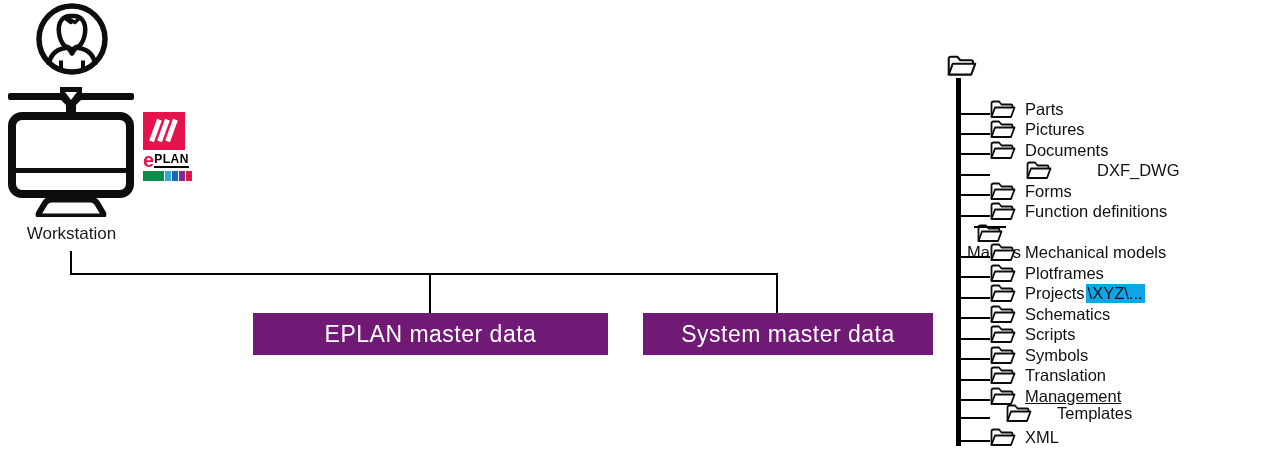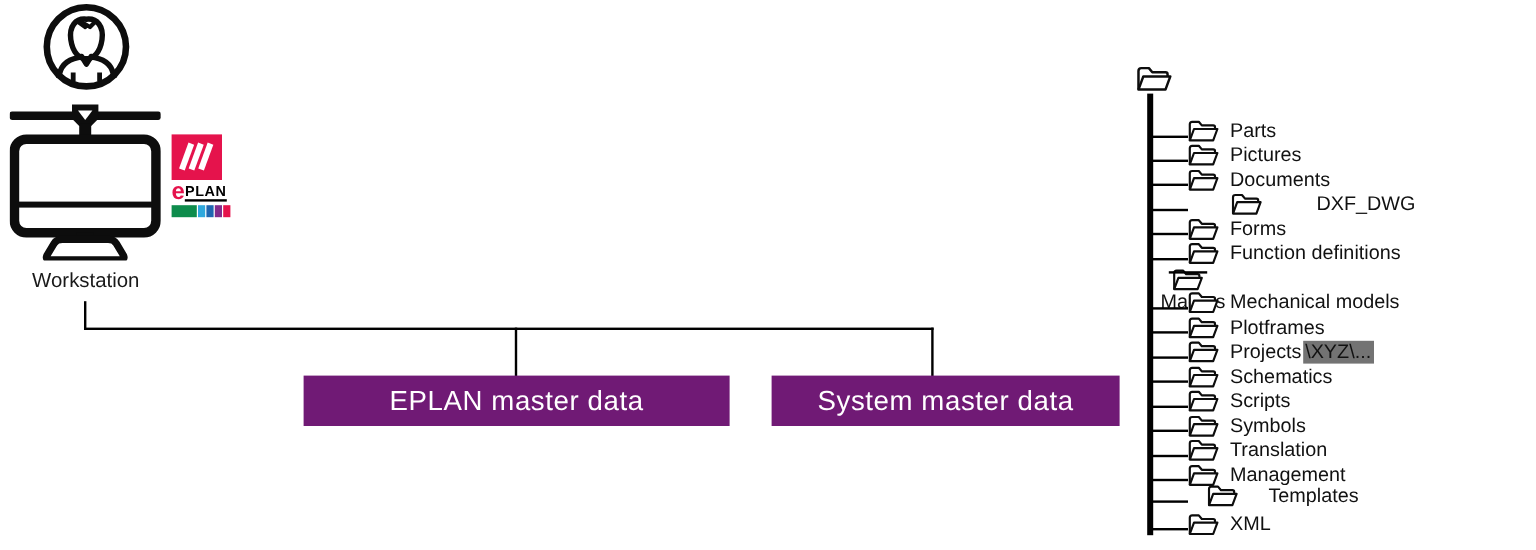--- a/index.html
+++ b/index.html
@@ -32,21 +32,21 @@
   .logo-plan{color:#000;font-weight:bold;font-size:12px;line-height:13px;
     border-bottom:2.5px solid #000;letter-spacing:.5px;padding-bottom:0;}
   .logo-bar{display:flex;gap:1px;margin-top:3px;height:10px;}
   .logo-bar span{display:block;height:10px;}
 
   
   .trunk{position:absolute;left:956px;top:78px;width:5px;height:368px;background:#000;}
   .tree-row{position:absolute;left:958px;height:21px;display:flex;align-items:center;}
   .branch{width:32px;height:2px;background:#000;flex-shrink:0;position:relative;top:4px;}
   .tree-label-wrap{margin-left:9px;font-size:16.5px;color:#111;white-space:nowrap;display:flex;align-items:center;}
-  .tree-hl{background:#737373;color:#111;padding:0 2px;margin-left:1px;}
+  .tree-hl{background:#0ea5e9;color:#111;padding:0 2px;margin-left:1px;}
   .tree-hl:empty{display:none;}
   .folder-svg{flex-shrink:0;display:block;}
 </style>
 </head>
 <body>
 
 <div id="stage">
 
   <svg class="abs" style="left:35px;top:2px;" width="74" height="74" viewBox="0 0 74 74">
     <circle cx="37" cy="37" r="33" fill="none" stroke="#0d0d0d" stroke-width="5.5"></circle>
@@ -269,21 +269,21 @@
     <svg class="folder-svg" width="26" height="19" viewBox="0 0 26 19">
       <path d="M1.5,17 V3.5 Q1.5,1.5 3.5,1.5 H9 L11.5,4.5 H21 Q22.5,4.5 22.5,6 V7.5" fill="#fff" stroke="#0d0d0d" stroke-width="1.8" stroke-linejoin="round"></path>
       <path d="M1.5,17 L5,7.5 H24.5 L21,17 Z" fill="#fff" stroke="#0d0d0d" stroke-width="1.8" stroke-linejoin="round"></path>
     </svg>
     <div class="tree-label-wrap">
       <span class="tree-label">Translation</span>
 
     </div>
   </div>
 
-  <div class="tree-row" style="top: 385.58px;">
+  <div class="tree-row" style="top: 385.58px; text-decoration: underline;">
     <div class="branch"></div>
     <svg class="folder-svg" width="26" height="19" viewBox="0 0 26 19">
       <path d="M1.5,17 V3.5 Q1.5,1.5 3.5,1.5 H9 L11.5,4.5 H21 Q22.5,4.5 22.5,6 V7.5" fill="#fff" stroke="#0d0d0d" stroke-width="1.8" stroke-linejoin="round"></path>
       <path d="M1.5,17 L5,7.5 H24.5 L21,17 Z" fill="#fff" stroke="#0d0d0d" stroke-width="1.8" stroke-linejoin="round"></path>
     </svg>
     <div class="tree-label-wrap">
       <span class="tree-label">Management</span>
 
     </div>
   </div>

